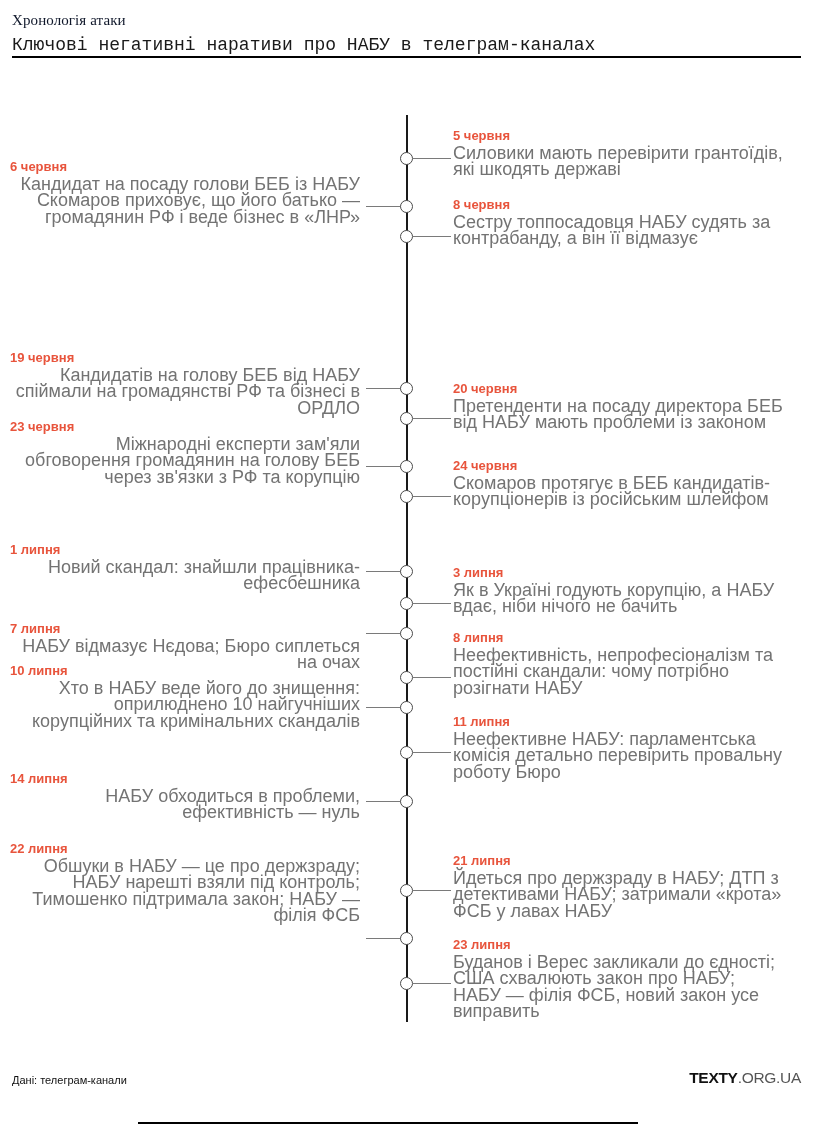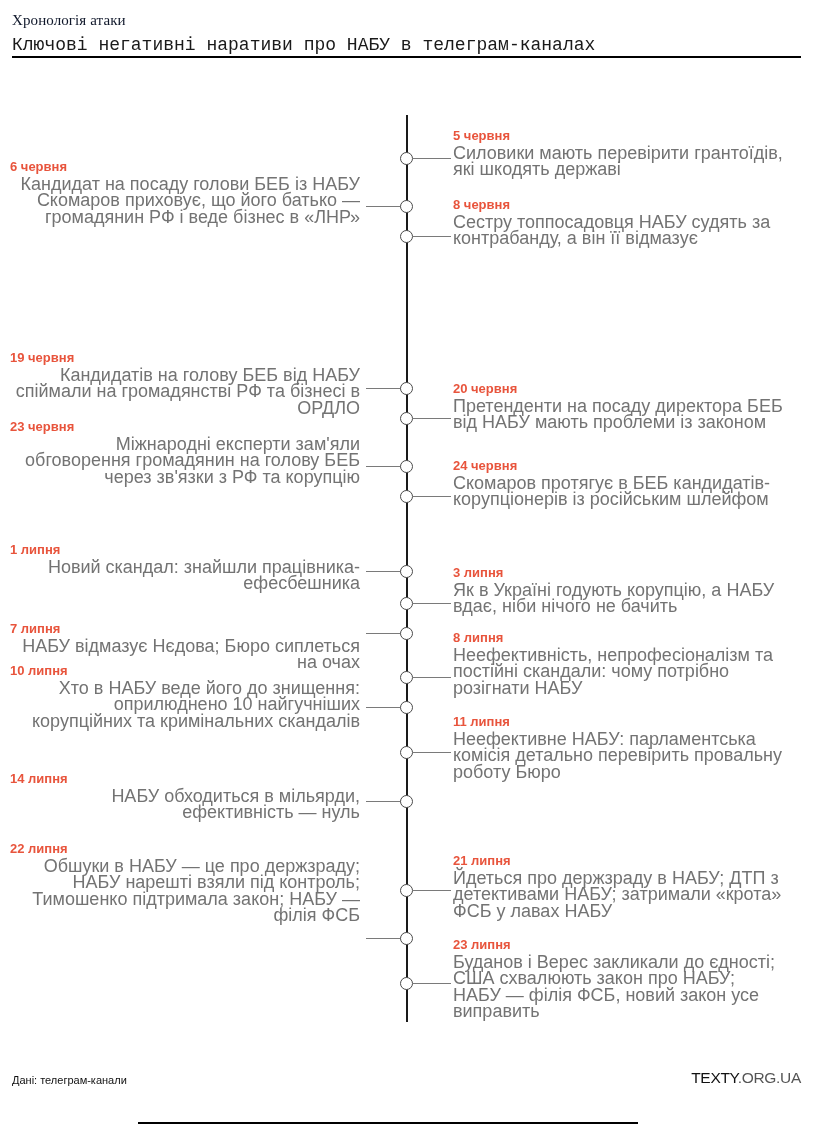--- a/index.html
+++ b/index.html
@@ -129,21 +129,21 @@
   .footer-logo {
     position: absolute;
     right: 12px;
     top: 1069px;
     font-family: "Liberation Sans", sans-serif;
     font-size: 15.5px;
     line-height: 18px;
     letter-spacing: -0.3px;
     white-space: nowrap;
   }
-  .logo-strong { font-weight: normal; color: #111111; }
+  .logo-strong { font-weight: bold; color: #111111; }
   .logo-light  { font-weight: normal; color: #555555; }
   .footer-rule {
     position: absolute;
     left: 138px;
     top: 1122px;
     width: 500px;
     height: 1.6px;
     background: #000000;
   }
 </style>
@@ -236,21 +236,21 @@
       <div class="connector right" style="top: 751.8px;"></div>
       <div class="marker" style="top: 746px;"></div>
       <div class="event side-right" style="top: 714px;">
         <div class="event-date">11 липня</div>
         <div class="event-desc">Неефективне НАБУ: парламентська комісія детально перевірить провальну роботу Бюро</div>
       </div>
       <div class="connector left" style="top: 800.8px;"></div>
       <div class="marker" style="top: 795px;"></div>
       <div class="event side-left" style="top: 771px;">
         <div class="event-date">14 липня</div>
-        <div class="event-desc">НАБУ обходиться в мільярди, ефективність — нуль</div>
+        <div class="event-desc">НАБУ обходиться в проблеми, ефективність — нуль</div>
       </div>
       <div class="connector right" style="top: 889.8px;"></div>
       <div class="marker" style="top: 884px;"></div>
       <div class="event side-right" style="top: 853px;">
         <div class="event-date">21 липня</div>
         <div class="event-desc">Йдеться про держзраду в НАБУ; ДТП з детективами НАБУ; затримали «крота» ФСБ у лавах НАБУ</div>
       </div>
       <div class="connector left" style="top: 937.8px;"></div>
       <div class="marker" style="top: 932px;"></div>
       <div class="event side-left" style="top: 841px; margin-left: 17px;">

